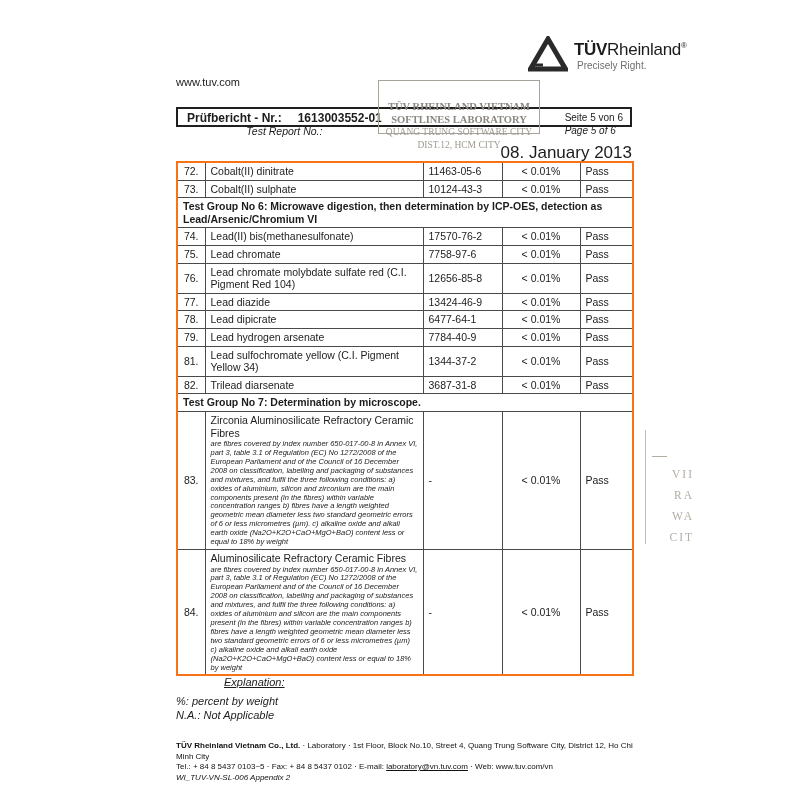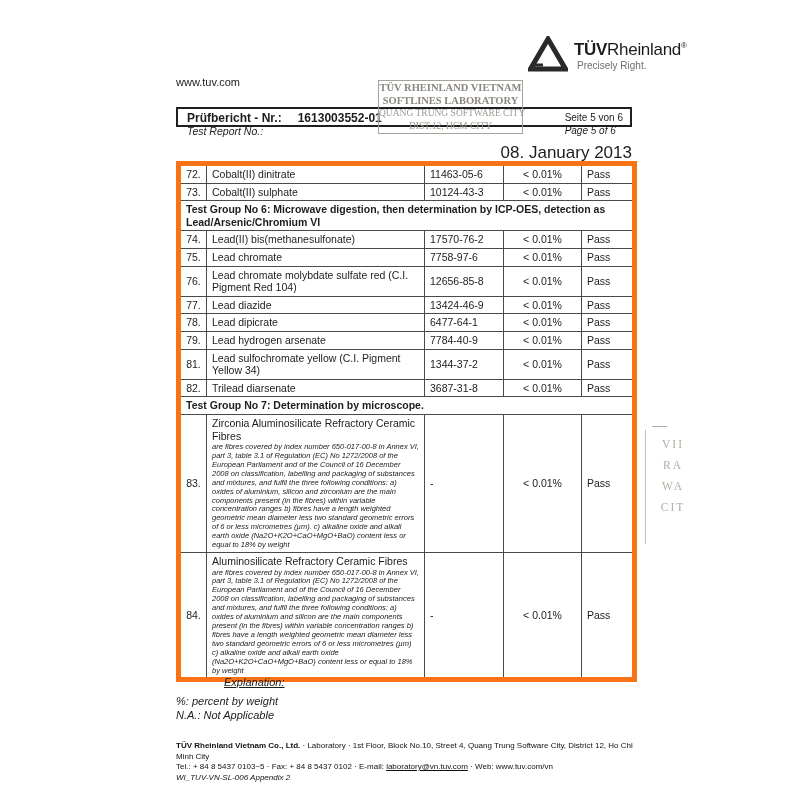--- a/index.html
+++ b/index.html
@@ -10,51 +10,51 @@
   .url{position:absolute;left:176px;top:76px;font-size:11px;color:#222;}
   .logo{position:absolute;left:528px;top:34px;width:150px;height:44px;}
   .logo-tri{position:absolute;left:0;top:2px;}
   .logo-text{position:absolute;left:46px;top:6px;font-size:17px;letter-spacing:-0.3px;white-space:nowrap;}
   .logo-text .tuv{font-weight:800;}
   .logo-text .rl{font-weight:400;}
   .logo-text .reg{font-size:8px;vertical-align:super;}
   .logo-tag{position:absolute;left:49px;top:26px;font-size:10px;color:#6e6e6e;}
 
   
-  .stamp{position:absolute;left:378px;top:80px;width:145px;height:54px;border:1px solid #a7a39b;
-         text-align:center;font-family:"Liberation Serif",serif;padding-top:1px;box-sizing:border-box;z-index:3;}
+  .stamp{position:absolute;left:378px;top:80px;width:162px;height:54px;border:1px solid #a7a39b;
+         text-align:center;font-family:"Liberation Serif",serif;padding-top:20px;box-sizing:border-box;z-index:3;}
   .stamp div{line-height:12.5px;white-space:nowrap;}
   .stamp .s1{font-size:10.5px;font-weight:700;color:#8a8680;}
   .stamp .s2{font-size:9.5px;color:#a09a91;}
 
   
   .hdrbox{position:absolute;left:176px;top:107px;width:456px;height:20px;border:2px solid #1f1f1f;
           box-sizing:border-box;z-index:1;}
   .hdr-left{position:absolute;left:9px;top:2px;}
   .hdr-l1{font-size:12px;font-weight:700;white-space:nowrap;}
   .hdr-l1 .num{font-weight:600;margin-left:16px;}
-  .hdr-l2{font-size:10.5px;font-style:italic;font-weight:400;}
+  .hdr-l2{font-size:10.5px;font-style:italic;font-weight:400;text-align:center;}
   .hdr-right{position:absolute;right:7px;top:2px;text-align:left;font-size:10px;line-height:13px;}
   .hdr-right .pg-en{font-style:italic;}
   .date{position:absolute;left:480px;top:143px;width:152px;text-align:right;font-size:17px;}
 
   
   .tblwrap{position:absolute;left:176px;top:161px;width:456px;}
-  table.results{border-collapse:collapse;table-layout:fixed;width:456px;border:5px solid #f97316;}
+  table.results{border-collapse:collapse;table-layout:fixed;width:456px;border:2px solid #f97316;}
   table.results td{border:1px solid #4a4a4a;padding:2px 5px;font-size:10.5px;line-height:12.6px;
                    vertical-align:middle;word-wrap:break-word;}
   td.no{text-align:center;padding:2px 1px;}
   td.result{text-align:center;}
   td.group{font-weight:700;padding:2px 8px;}
   .sub-title{font-size:10.5px;line-height:12.6px;}
   .sub-desc{font-size:7.5px;line-height:8.9px;font-style:italic;color:#222;margin-top:1px;}
 
   
   .edge-line{position:absolute;left:645px;top:430px;width:1px;height:114px;background:#c2bdb5;}
-  .edge-frag{position:absolute;left:652px;top:426px;width:42px;text-align:center;
+  .edge-frag{position:absolute;left:652px;top:456px;width:42px;text-align:right;
              font-family:"Liberation Serif",serif;font-size:11.5px;color:#b3ada3;letter-spacing:2px;}
   .edge-frag .dash{width:15px;height:1px;background:#b3ada3;margin:0 0 7px 0;}
   .edge-frag div.fl{line-height:21px;}
 
   
   .expl{position:absolute;left:176px;top:676px;font-size:11px;font-style:italic;}
   .expl-title{text-decoration:underline;margin-bottom:7px;padding-left:48px;}
   .expl-line{line-height:13.5px;}
 
   

